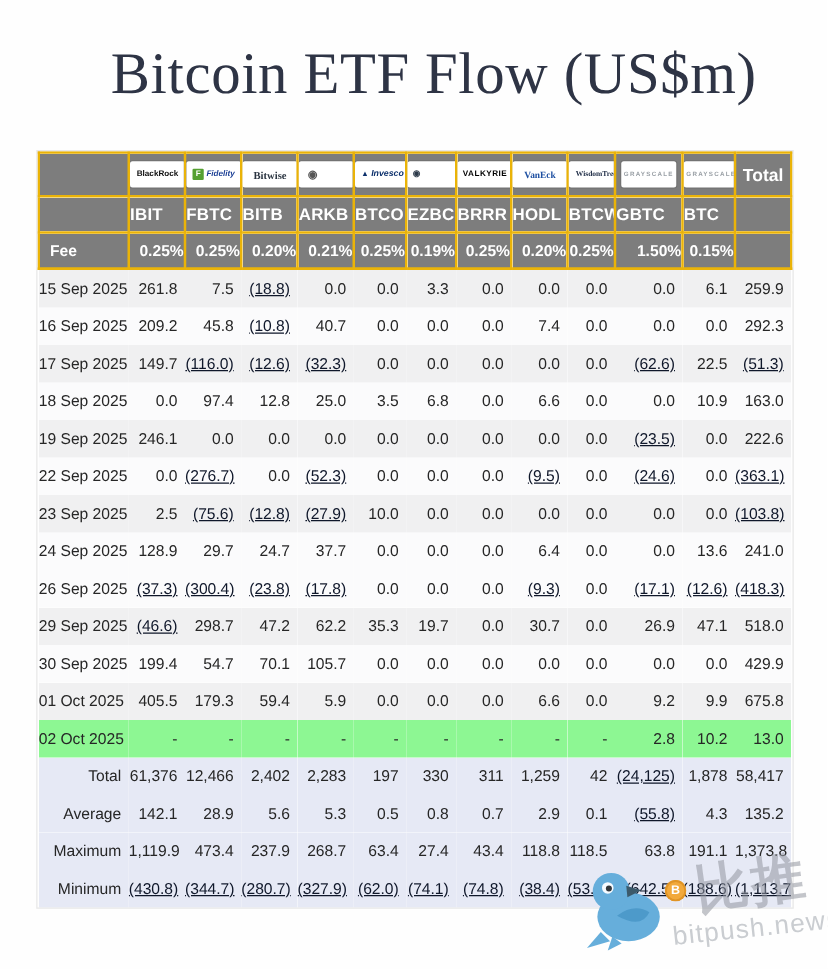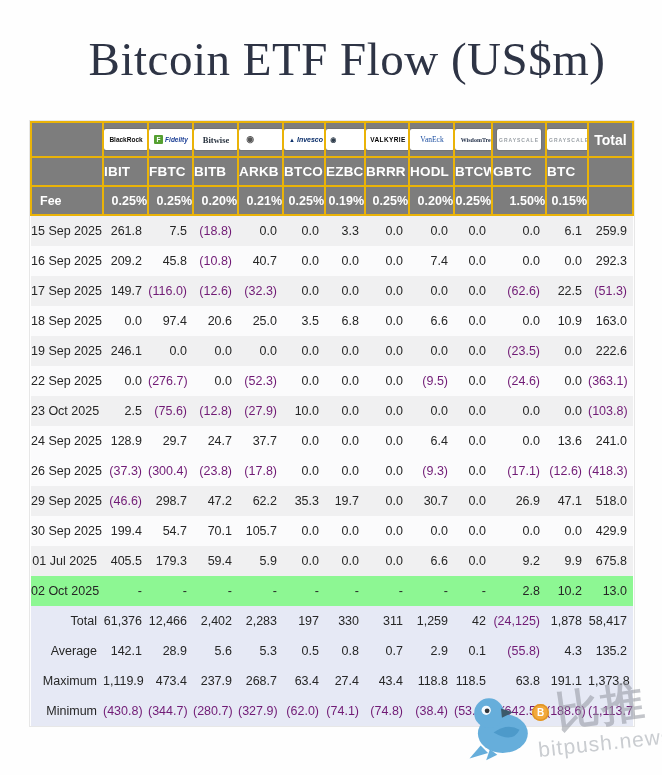--- a/index.html
+++ b/index.html
@@ -14,40 +14,40 @@
   tr.ticker-row th{height:27px;text-align:left;padding-right:6px;font-size:13.5px;letter-spacing:.2px;}
   tr.fee-row th{height:27px;text-align:right;padding-right:6px;font-size:12.5px;}
   tr.fee-row th.fee-label{text-align:left;padding-left:8px;padding-right:0;}
   th.total-h{font-size:14px;text-align:right;padding-right:8px;}
   table.etf tbody td{height:30px;padding:0 6px 0 0;text-align:right;white-space:nowrap;overflow:hidden;}
   td.rowlabel{text-align:left;padding-left:8px;padding-right:0;}
   tr.stripe{background:#f0f0f1;}
   tr.plain{background:#fbfbfc;}
   tr.highlight{background:#8df793;padding-left:27px;}
   tr.summary{background:#e6e9f5;}
-  td.neg{color:#701a75;}
+  td.neg{color:#0f172a;text-decoration:underline;}
   
   .logo{display:inline-flex;align-items:center;justify-content:center;gap:2px;background:#fff;border-radius:2px;
         height:21px;min-width:40px;max-width:46px;padding:0 2px;box-shadow:0 0 0 1px rgba(0,0,0,.08);vertical-align:middle;}
   .twoline{display:inline-flex;flex-direction:column;align-items:flex-start;line-height:1;gap:47px;}
   .lg-blackrock .lbl{font-size:6.5px;font-weight:800;color:#0d0d0d;}
   .lg-fidelity .glyph{width:9px;height:9px;background:#55a031;color:#fff;font-size:6.5px;font-weight:800;
         display:inline-flex;align-items:center;justify-content:center;border-radius:1px;}
   .lg-fidelity .lbl{font-size:6.5px;font-weight:700;font-style:italic;color:#1d4096;}
   .lg-bitwise .lbl{font-size:8.5px;font-family:"Liberation Serif",serif;color:#2a3440;}
   .lg-ark .glyph{font-size:9px;color:#555;line-height:1;}
   .lg-ark .lbl{font-size:7.5px;font-weight:700;color:#141414;letter-spacing:.5px;}
   .lg-ark .sub{font-size:3.5px;color:#8a8a8a;letter-spacing:1.2px;}
   .lg-invesco .glyph{font-size:6px;color:#0b2f6b;line-height:1;}
   .lg-invesco .lbl{font-size:7px;font-weight:700;font-style:italic;color:#0b2f6b;}
   .lg-franklin .glyph{font-size:7px;color:#2c3a4a;line-height:1;}
   .lg-franklin .lbl{font-size:4px;font-weight:700;color:#333;letter-spacing:.3px;}
   .lg-franklin .sub{font-size:4px;color:#333;letter-spacing:.3px;}
   .lg-valkyrie .lbl{font-size:6.5px;font-weight:900;color:#000;letter-spacing:.4px;}
-  .lg-vaneck .lbl{font-size:7.5px;font-weight:400;color:#1d4fa1;font-family:"Liberation Serif",serif;}
+  .lg-vaneck .lbl{font-size:7.5px;font-weight:700;color:#1d4fa1;font-family:"Liberation Serif",serif;}
   .lg-wisdomtree .lbl{font-size:6px;font-weight:700;color:#1d2b45;font-family:"Liberation Serif",serif;}
   .lg-grayscale .lbl{font-size:5px;font-weight:600;color:#9aa0a6;letter-spacing:1px;}
   
   .watermark{position:absolute;left:452px;top:676px;width:210px;height:94px;pointer-events:none;z-index:5;}
   .wm-bird{position:absolute;left:12px;top:14px;width:74px;height:74px;}
   .wm-coin{position:absolute;left:80px;top:28px;width:17px;height:17px;border-radius:50%;background:#f2a93b;
            color:#fff;font-size:10px;font-weight:800;display:flex;align-items:center;justify-content:center;
            box-shadow:inset 0 0 0 1.5px #e09425;}
   .wm-cn{position:absolute;left:104px;top:2px;font-size:43px;font-weight:700;color:rgba(145,150,158,.55);
          transform:rotate(-8deg);letter-spacing:2px;}
@@ -198,21 +198,21 @@
           <td>0.0</td>
           <td>0.0</td>
           <td class="neg">(62.6)</td>
           <td>22.5</td>
           <td class="neg">(51.3)</td>
         </tr>
         <tr class="plain">
           <td class="rowlabel">18 Sep 2025</td>
           <td>0.0</td>
           <td>97.4</td>
-          <td>20.6</td>
+          <td>12.8</td>
           <td>25.0</td>
           <td>3.5</td>
           <td>6.8</td>
           <td>0.0</td>
           <td>6.6</td>
           <td>0.0</td>
           <td>0.0</td>
           <td>10.9</td>
           <td>163.0</td>
         </tr>
@@ -240,21 +240,21 @@
           <td>0.0</td>
           <td>0.0</td>
           <td>0.0</td>
           <td class="neg">(9.5)</td>
           <td>0.0</td>
           <td class="neg">(24.6)</td>
           <td>0.0</td>
           <td class="neg">(363.1)</td>
         </tr>
         <tr class="stripe">
-          <td class="rowlabel">23 Oct 2025</td>
+          <td class="rowlabel">23 Sep 2025</td>
           <td>2.5</td>
           <td class="neg">(75.6)</td>
           <td class="neg">(12.8)</td>
           <td class="neg">(27.9)</td>
           <td>10.0</td>
           <td>0.0</td>
           <td>0.0</td>
           <td>0.0</td>
           <td>0.0</td>
           <td>0.0</td>
@@ -315,21 +315,21 @@
           <td>0.0</td>
           <td>0.0</td>
           <td>0.0</td>
           <td>0.0</td>
           <td>0.0</td>
           <td>0.0</td>
           <td>0.0</td>
           <td>429.9</td>
         </tr>
         <tr class="stripe">
-          <td class="rowlabel">01 Jul 2025</td>
+          <td class="rowlabel">01 Oct 2025</td>
           <td>405.5</td>
           <td>179.3</td>
           <td>59.4</td>
           <td>5.9</td>
           <td>0.0</td>
           <td>0.0</td>
           <td>0.0</td>
           <td>6.6</td>
           <td>0.0</td>
           <td>9.2</td>

